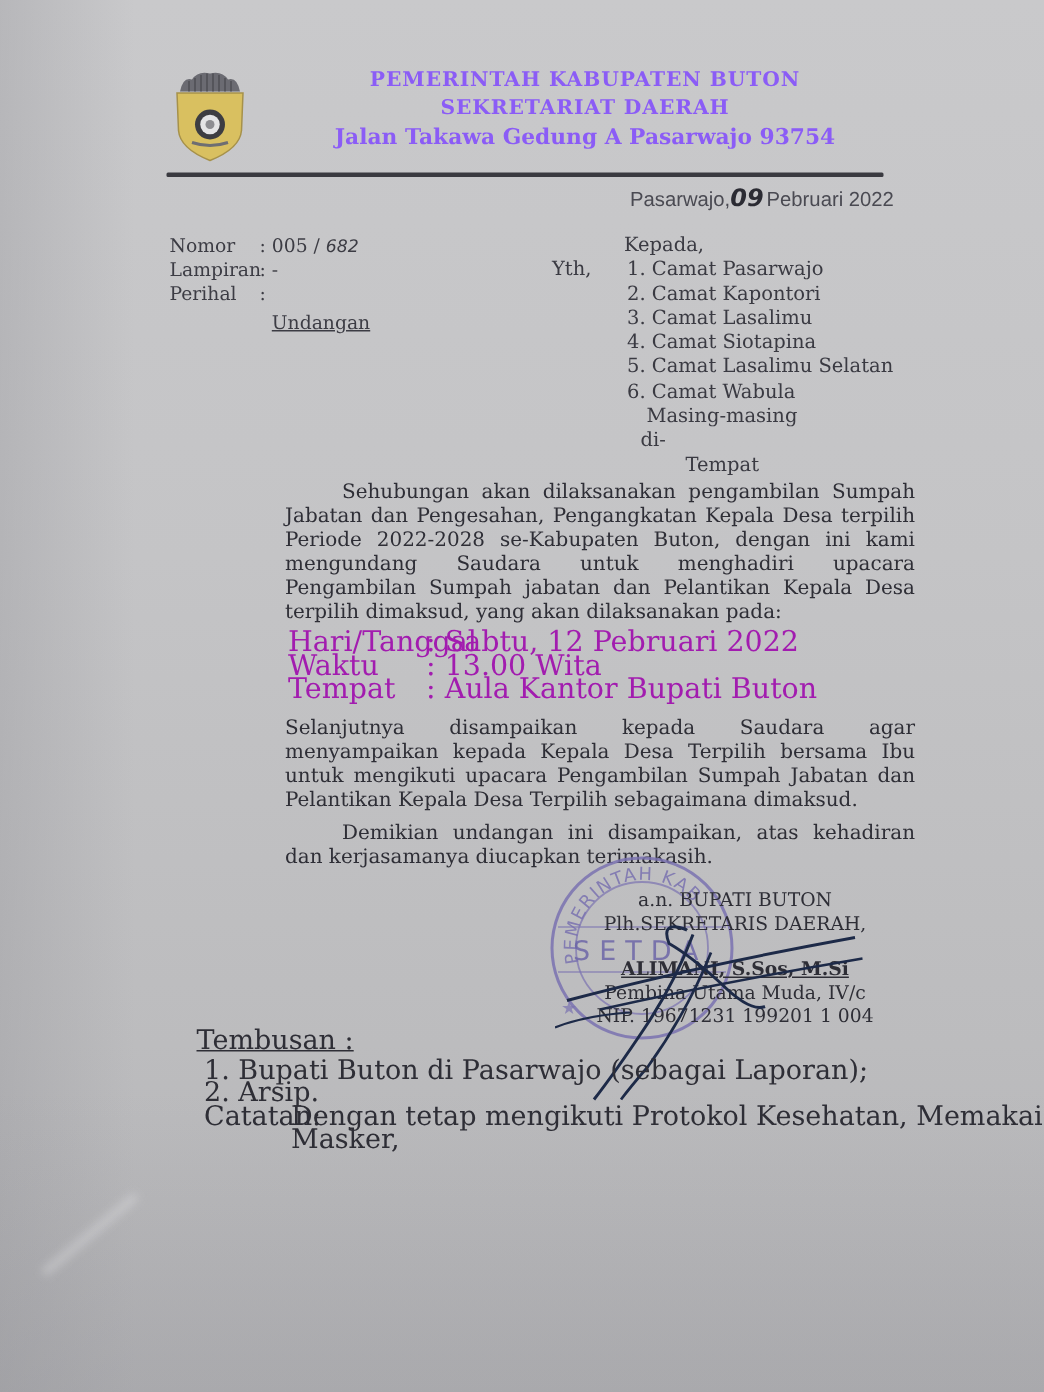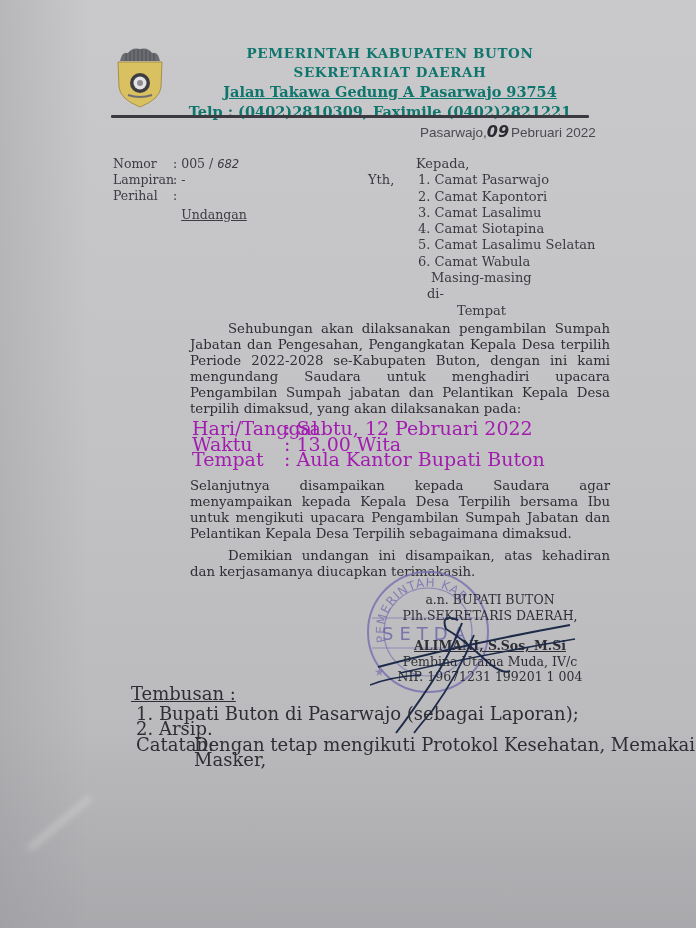--- a/index.html
+++ b/index.html
@@ -32,25 +32,25 @@
 
     
     .logo {
       position: absolute; left: 114px; top: 47px; width: 52px; height: 62px;
     }
     .kop {
       position: absolute; left: 190px; top: 44px; width: 400px;
       text-align: center;
       font-family: "DejaVu Serif", serif;
       font-weight: bold;
-      color: #0f766e;
+      color: #8b5cf6;
     }
     .kop .l1 { font-size: 13.5px; letter-spacing: 0.6px; line-height: 19px; }
     .kop .l2 { font-size: 13.5px; letter-spacing: 0.6px; line-height: 19px; }
-    .kop .l3 { font-size: 14.5px; line-height: 20px; text-decoration: underline; }
+    .kop .l3 { font-size: 14.5px; line-height: 20px; }
     .kop .l4 { font-size: 14.5px; line-height: 20px; margin-left: -20px; }
     .kop-rule {
       position: absolute; left: 111px; top: 115px; width: 478px; height: 3px;
       background: #3a3a40;
       border-radius: 1px;
     }
 
     .date-line {
       position: absolute; left: 420px; top: 122px;
       font-size: 13.5px; color: #4a4a52;
@@ -145,21 +145,20 @@
   <circle cx="26" cy="36" r="10" fill="#3d3d42"></circle>
   <circle cx="26" cy="36" r="6.5" fill="#e4e4e6"></circle>
   <circle cx="26" cy="36" r="3" fill="#8d8d92"></circle>
   <path d="M14 48 Q26 52 38 48" stroke="#6e6e72" stroke-width="2" fill="none"></path>
 </svg>
 
 <div class="kop">
   <div class="l1">PEMERINTAH  KABUPATEN  BUTON</div>
   <div class="l2">SEKRETARIAT DAERAH</div>
   <div class="l3">Jalan Takawa Gedung A  Pasarwajo 93754</div>
-  <div class="l4">Telp : (0402)2810309, Faximile (0402)2821221</div>
 </div>
 <div class="kop-rule"></div>
 
 <div class="date-line">
   <span>Pasarwajo,</span><span class="hand">09</span><span>Pebruari 2022</span>
 </div>
 
 <div class="meta">
   <div class="row">
     <span class="k">Nomor</span>

